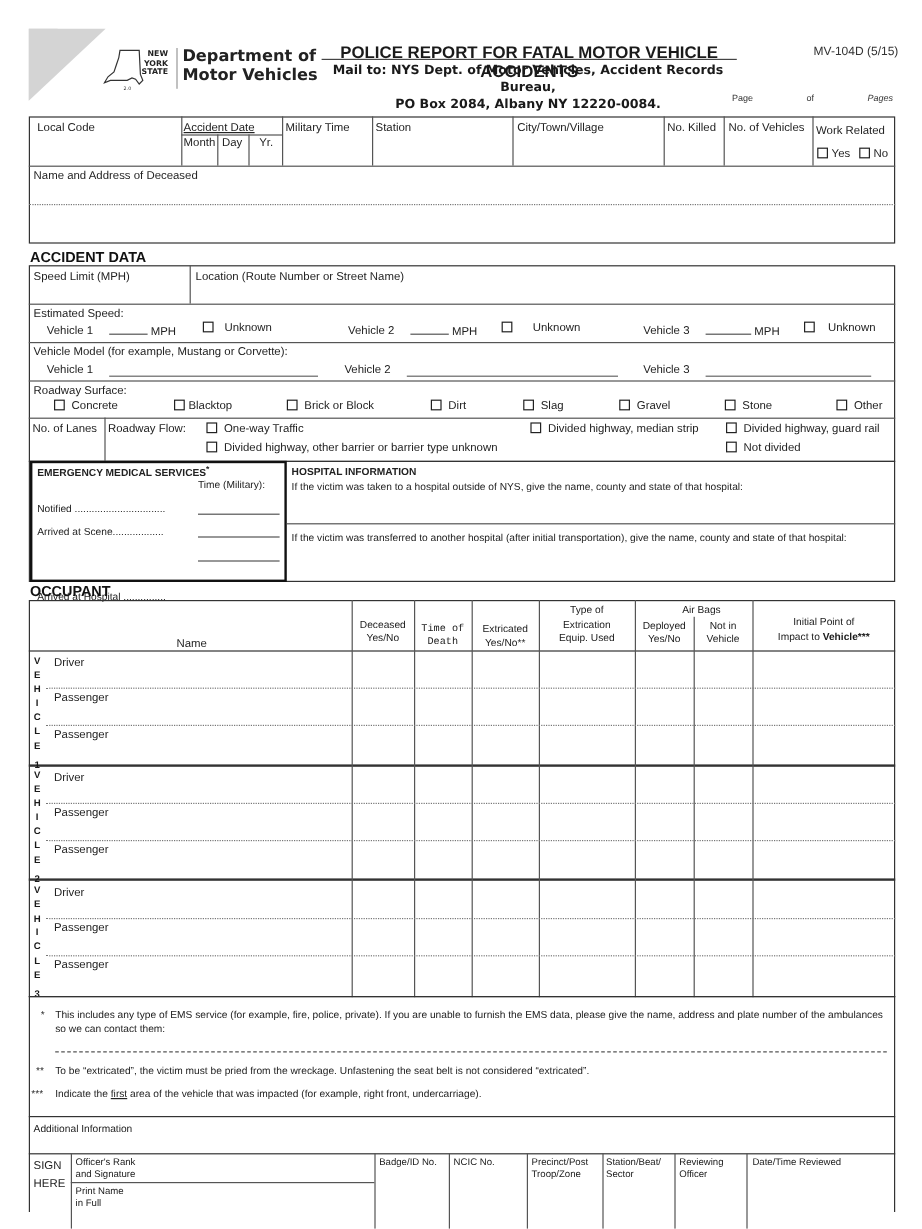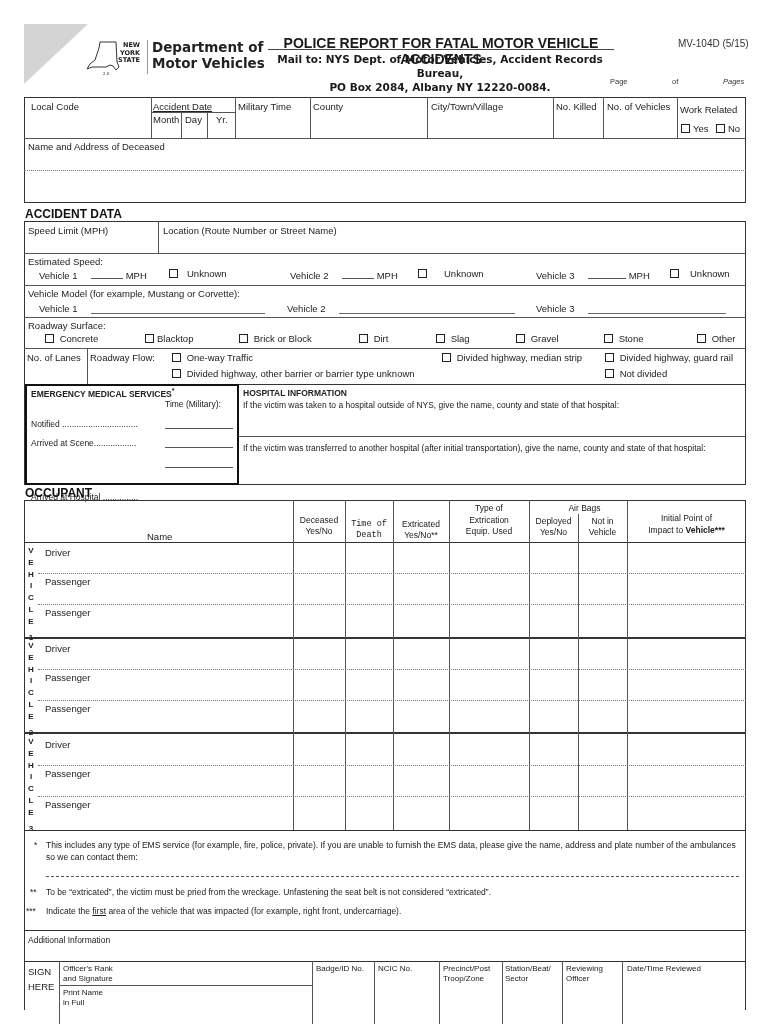--- a/index.html
+++ b/index.html
@@ -78,21 +78,21 @@
 <div class="hl" style="left:151px;top:112px;width:84px;"></div>
 <div class="vl" style="left:181px;top:112px;height:26px;"></div>
 <div class="vl" style="left:207px;top:112px;height:26px;"></div>
 
 <div class="lbl" style="left:31px;top:101px;">Local Code</div>
 <div class="lbl" style="left:153px;top:101px;text-decoration:underline;">Accident Date</div>
 <div class="lbl" style="left:153px;top:114px;">Month</div>
 <div class="lbl" style="left:185px;top:114px;">Day</div>
 <div class="lbl" style="left:216px;top:114px;">Yr.</div>
 <div class="lbl" style="left:238px;top:101px;">Military Time</div>
-<div class="lbl" style="left:313px;top:101px;">County</div>
+<div class="lbl" style="left:313px;top:101px;">Station</div>
 <div class="lbl" style="left:431px;top:101px;">City/Town/Village</div>
 <div class="lbl" style="left:556px;top:101px;">No. Killed</div>
 <div class="lbl" style="left:607px;top:101px;">No. of Vehicles</div>
 <div class="lbl" style="left:680px;top:104px;">Work Related</div>
 <div class="lbl" style="left:681px;top:123px;"><span class="cb"></span><span>Yes</span></div>
 <div class="lbl" style="left:716px;top:123px;"><span class="cb"></span><span>No</span></div>
 
 <div class="lbl" style="left:28px;top:141px;">Name and Address of Deceased</div>
 <div class="dl" style="left:24px;top:170px;width:722px;"></div>
 

